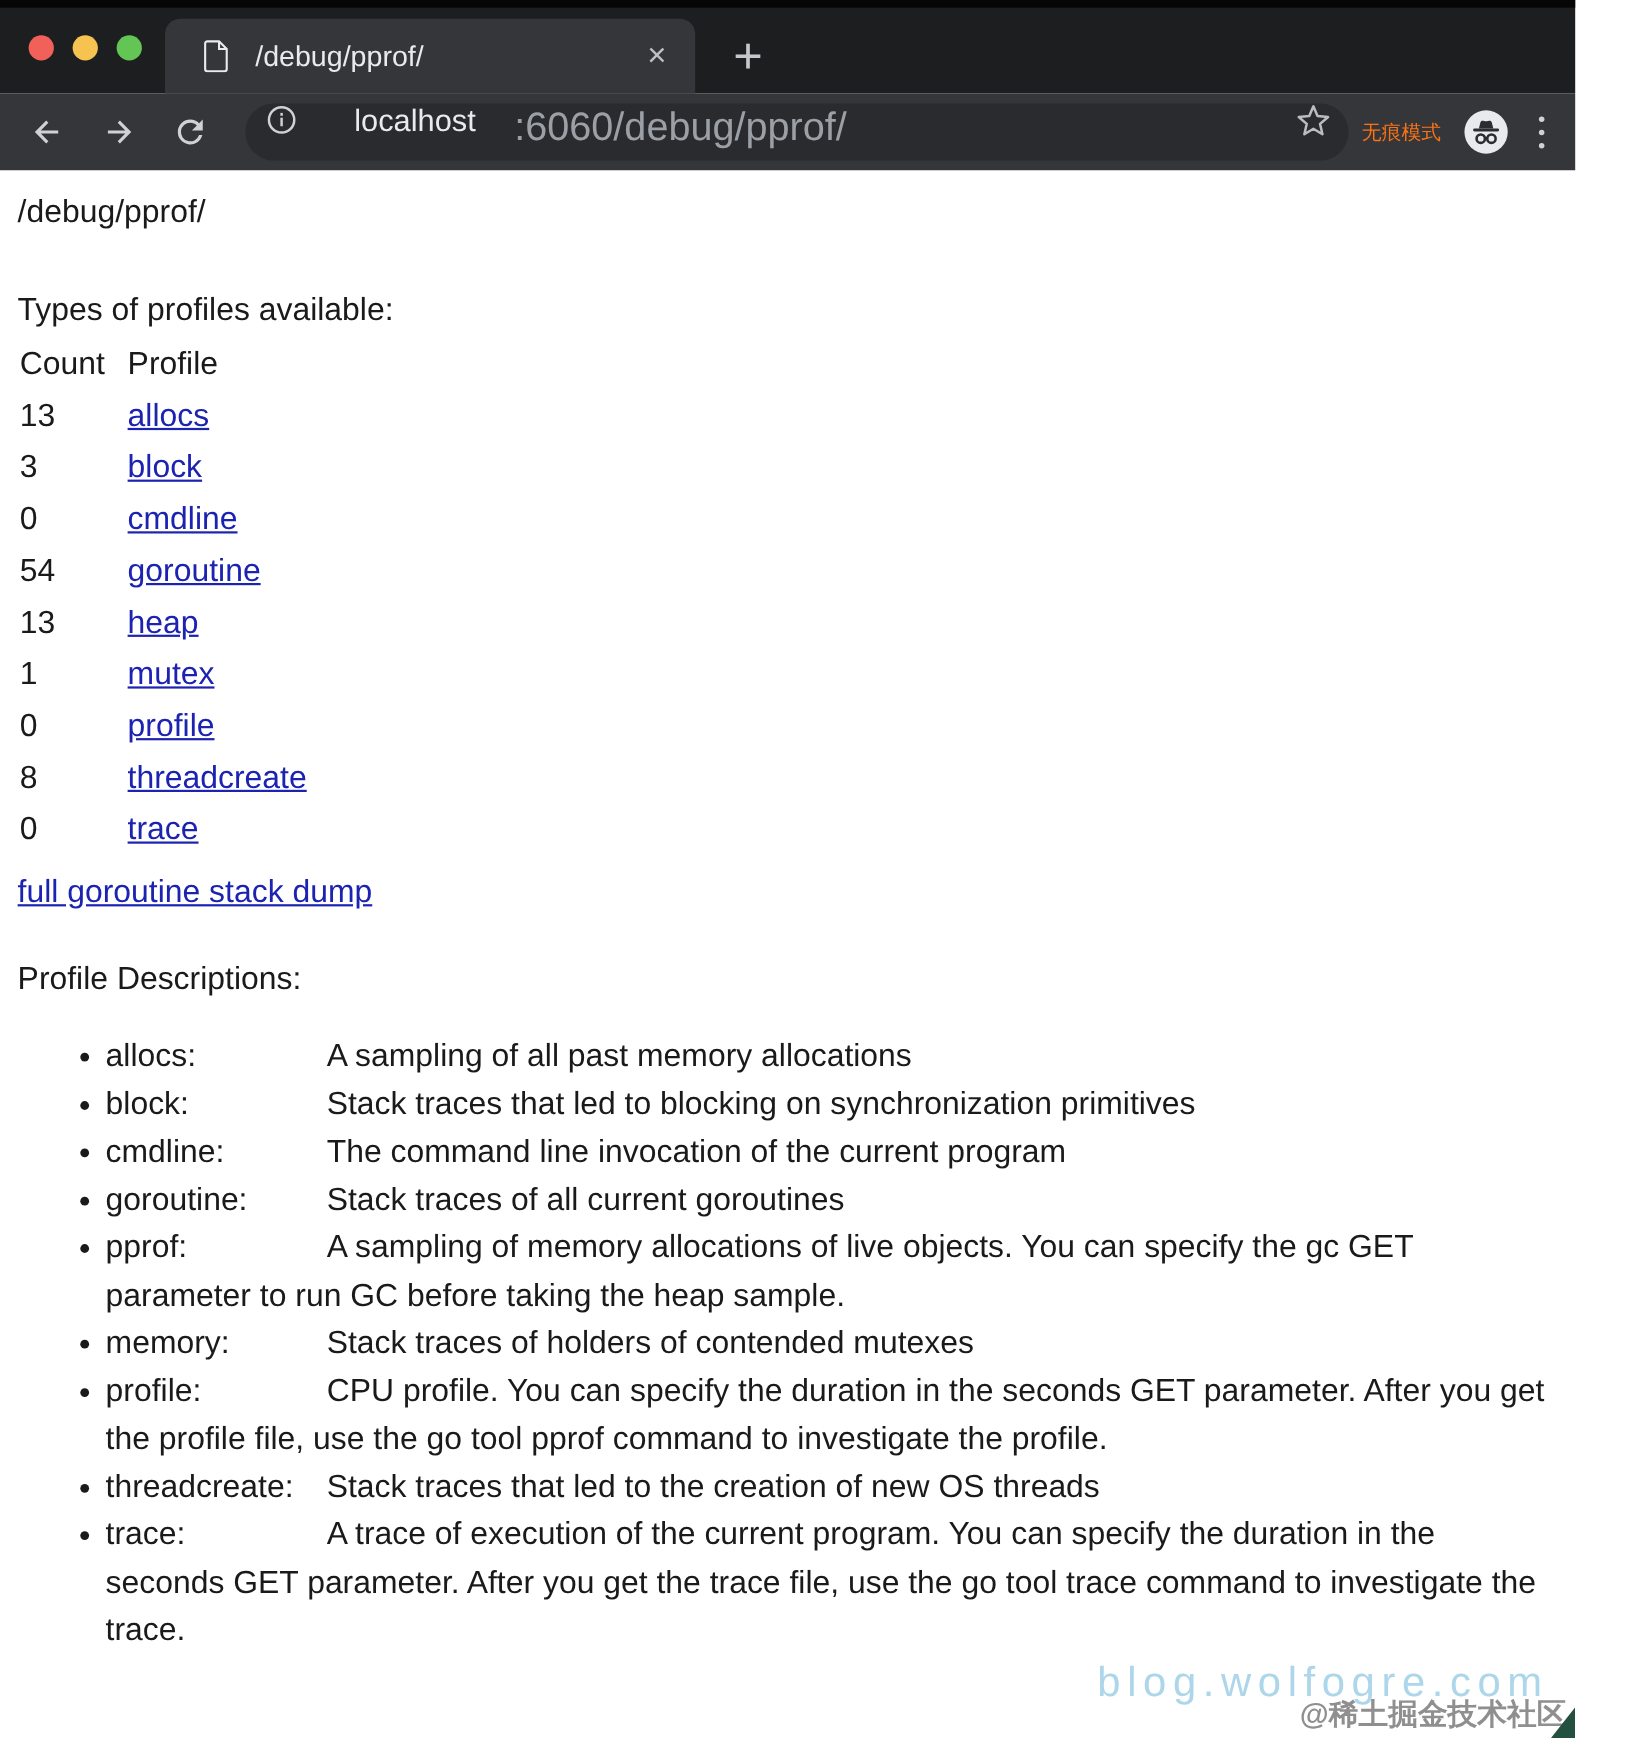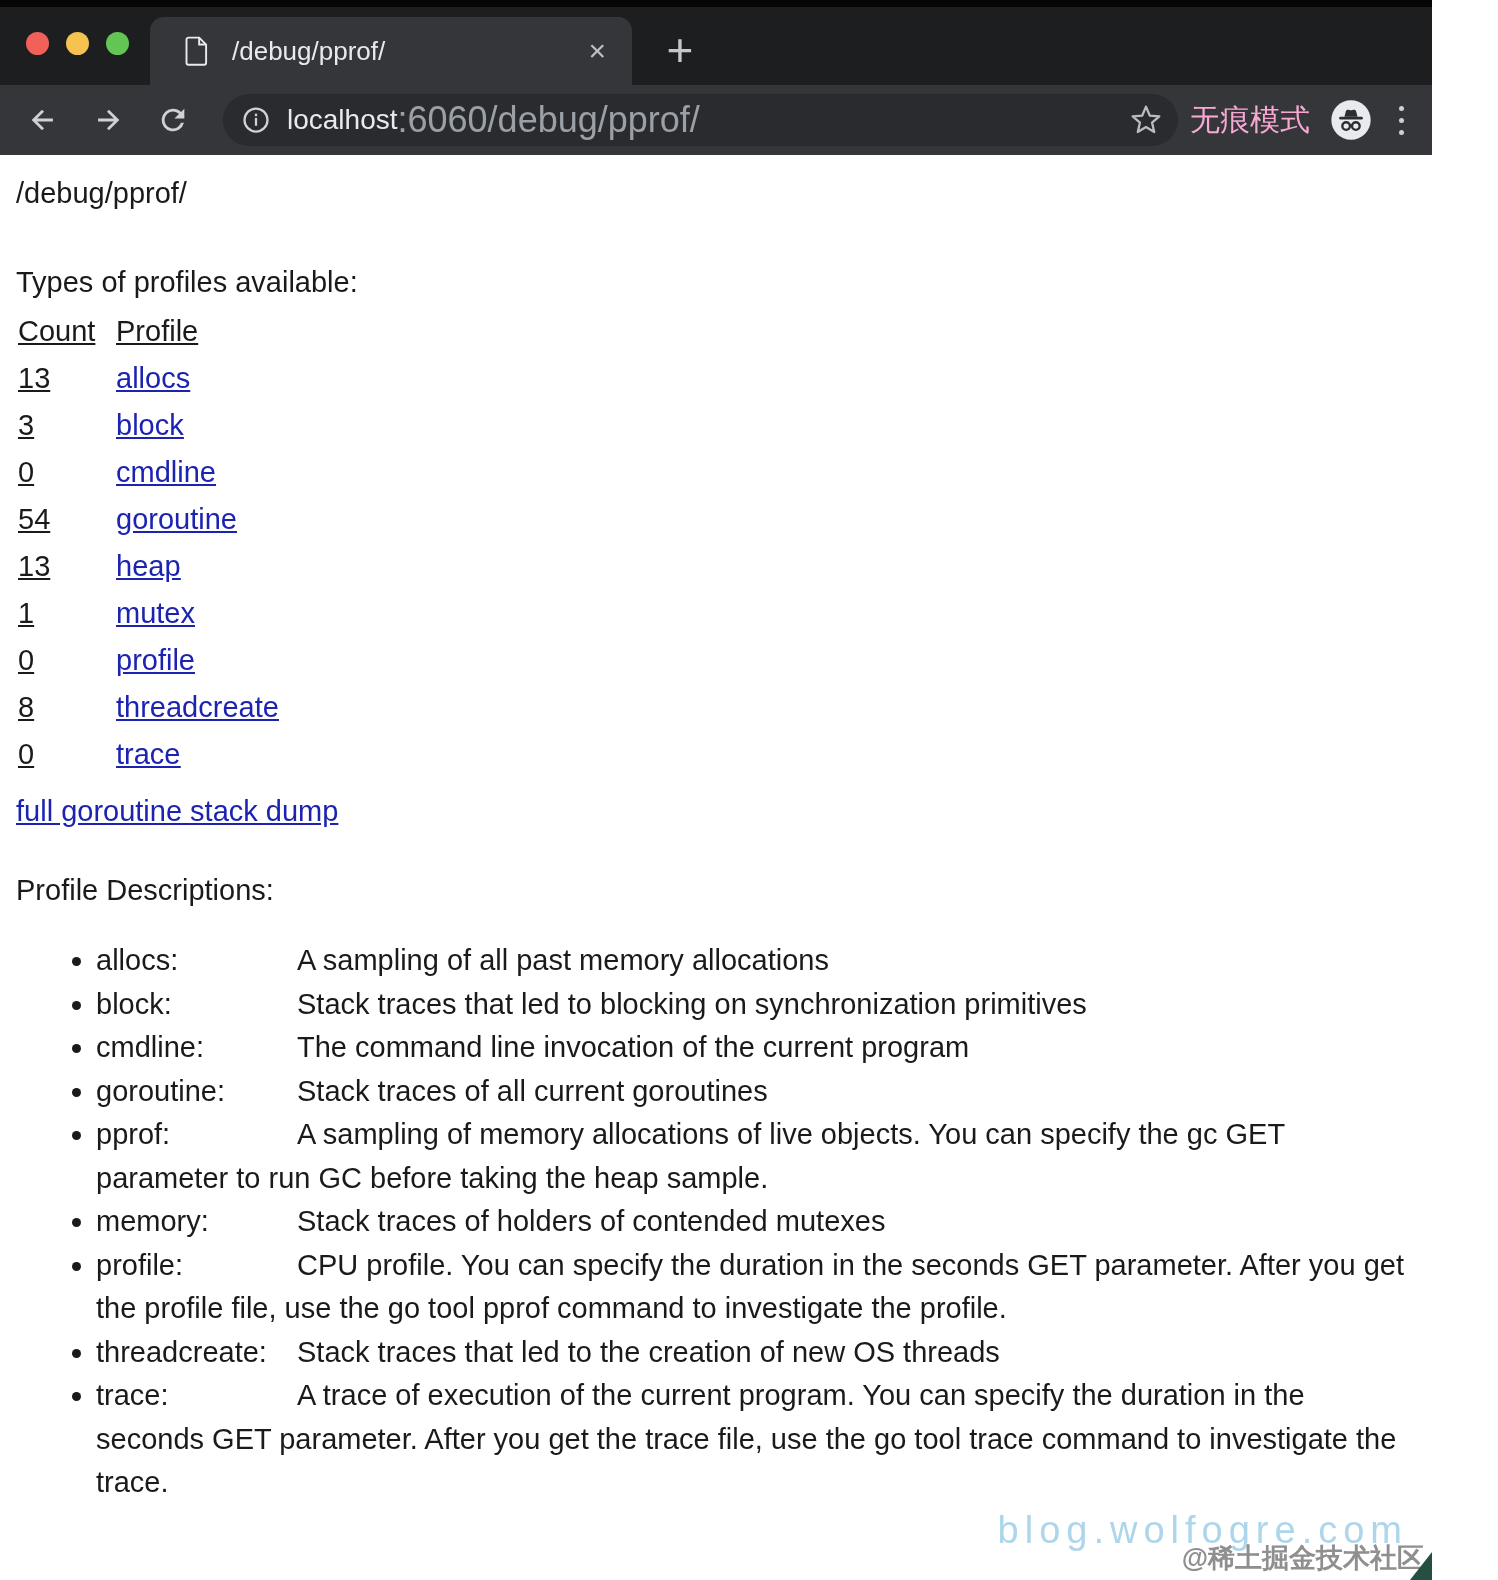--- a/index.html
+++ b/index.html
@@ -44,42 +44,42 @@
 
   
   .toolbar {
     height:70px; background:#35363a; display:flex; align-items:center;
     padding:0 18px 0 22px;
   }
   .nav-btn { width:42px; height:42px; display:flex; align-items:center; justify-content:center; margin-right:23px; }
   .nav-btn svg { width:34px; height:34px; }
   .omnibox {
     flex:1 1 auto; height:52px; background:#2a2b2f; border-radius:26px;
-    display:flex; align-items:center; padding:0 16px 0 18px; margin-left:6px;
+    display:flex; padding:0 16px 0 18px; margin-left:6px;gap:35px;
   }
   .omnibox .info { width:30px; height:30px; margin-right:16px; flex:0 0 auto; }
   .omnibox .host { color:#e8eaed; font-size:28px; }
   .omnibox .rest { color:#9aa0a6; font-size:36px; }
   .omnibox .spacer { flex:1 1 auto; }
   .omnibox .star { width:32px; height:32px; flex:0 0 auto; }
-  .incog-label { color:#f9a8d4; font-size:30px; margin:0 20px 0 12px; white-space:nowrap; }
+  .incog-label { color:#f97316; font-size:18px; margin:0 20px 0 12px; white-space:nowrap; }
   .incog-badge { width:42px; height:42px; margin-right:22px; }
   .menu-dots { width:14px; height:40px; display:flex; flex-direction:column; justify-content:center; gap:7px; align-items:center; margin-right:6px; }
   .menu-dots i { width:5px; height:5px; border-radius:50%; background:#cfd1d4; }
 
   
   .content {
     position:relative; height:1425px; background:#fff;
     padding:22px 16px 0 16px; font-size:29px; color:#1a1a1a; overflow:hidden;
   }
   .content a { color:#1c23b1; text-decoration:underline; }
   .pp-heading { margin:0; }
   .pp-types  { margin:56px 0 0 0; }
   table.profiles { border-collapse:separate; border-spacing:2px; margin-top:8px; }
-  table.profiles td { padding:6px 0; font-size:29px;text-decoration:underline; }
+  table.profiles td { padding:6px 0; font-size:29px; }
   table.profiles td.count { min-width:96px; }
   p.dump { margin:16px 0 0 0; }
   p.desc-head { margin:46px 0 0 0; }
   ul.descs { margin:32px 0 0 0; padding-left:80px; }
   ul.descs li { line-height:43.5px; }
   ul.descs .pname { display:inline-block; width:201px; vertical-align:top; }
 
   
   .wm-blog {
     position:absolute; right:24px; bottom:28px;

